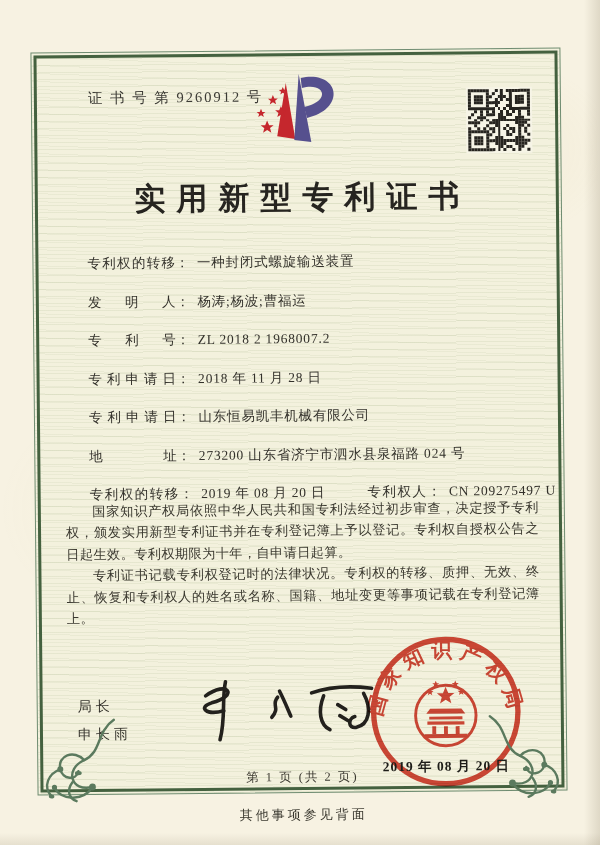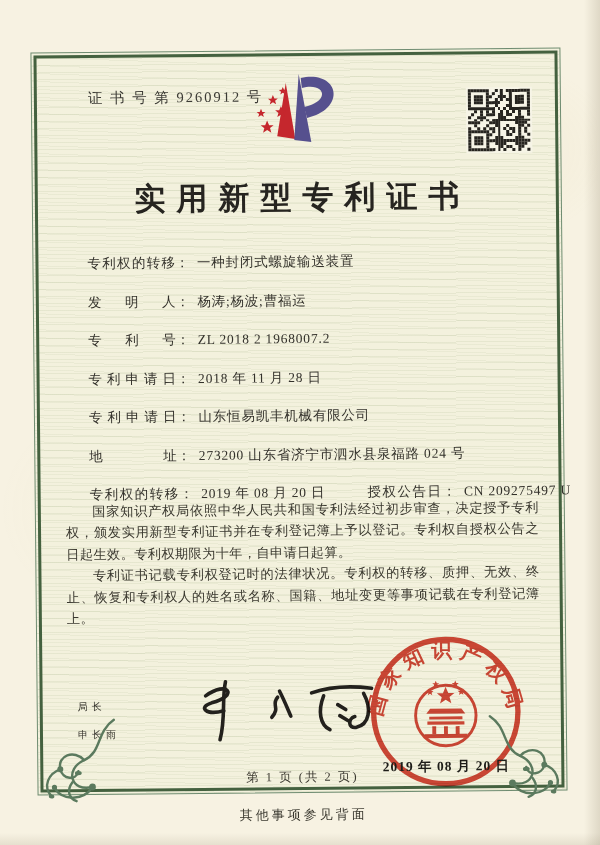--- a/index.html
+++ b/index.html
@@ -51,21 +51,21 @@
   .f-label{display:inline-block;width:88px;text-align:justify;text-align-last:justify;letter-spacing:.5px;}
   .f-colon{margin-right:8px;}
   .f-value{letter-spacing:.8px;}
   .grant-row{display:flex;gap:42px;line-height:17px;white-space:nowrap;}
   .g-label{letter-spacing:1.5px;}
   .paras{
     position:absolute;left:30px;right:25px;top:448px;
     font-size:13.2px;line-height:1.62;text-align:justify;color:#3a382f;letter-spacing:.4px;
   }
   .paras p{margin:0;text-indent:2em;}
-  .signatory{position:absolute;left:40px;top:640px;font-size:10px;letter-spacing:4px;line-height:28px;color:#35332c;}
+  .signatory{position:absolute;left:40px;top:640px;font-size:14px;letter-spacing:4px;line-height:28px;color:#35332c;}
   .signature{position:absolute;left:150px;top:618px;}
   .seal{position:absolute;left:330px;top:584px;width:156px;height:156px;mix-blend-mode:multiply;opacity:.92;}
   .seal-date{
     position:absolute;left:318px;top:708px;width:180px;text-align:center;
     font-size:13.5px;color:#1e1d19;letter-spacing:1px;font-weight:600;
   }
   .page-info{position:absolute;left:0;right:0;top:718px;text-align:center;font-size:12.5px;letter-spacing:2px;color:#3a382f;}
   .back-note{position:absolute;left:0;right:0;top:806px;text-align:center;font-size:13px;letter-spacing:3px;color:#3a382f;}
   .corner{position:absolute;}
   .corner.bl{left:24px;bottom:40px;}
@@ -376,21 +376,21 @@
           <span class="f-colon">：</span>
           <span class="f-value">山东恒易凯丰机械有限公司</span>
       </div>
       <div class="field-row">
         <span class="f-label">地址</span>
           <span class="f-colon">：</span>
           <span class="f-value">273200 山东省济宁市泗水县泉福路 024 号</span>
       </div>
       <div class="grant-row">
         <span><span class="g-label">专利权的转移</span><span class="f-colon">：</span><span class="f-value">2019 年 08 月 20 日</span></span>
-        <span><span class="g-label">授权公告日</span><span class="f-colon">：</span><span class="f-value">CN 209275497 U</span></span>
+        <span><span class="g-label">专利权人</span><span class="f-colon">：</span><span class="f-value">CN 209275497 U</span></span>
       </div>
     </div>
 
     <div class="paras">
       <p>国家知识产权局依照中华人民共和国专利法经过初步审查，决定授予专利权，颁发实用新型专利证书并在专利登记簿上予以登记。专利权自授权公告之日起生效。专利权期限为十年，自申请日起算。</p>
       <p>专利证书记载专利权登记时的法律状况。专利权的转移、质押、无效、终止、恢复和专利权人的姓名或名称、国籍、地址变更等事项记载在专利登记簿上。</p>
     </div>
 
     <div class="signatory">
       <div>局长</div>

